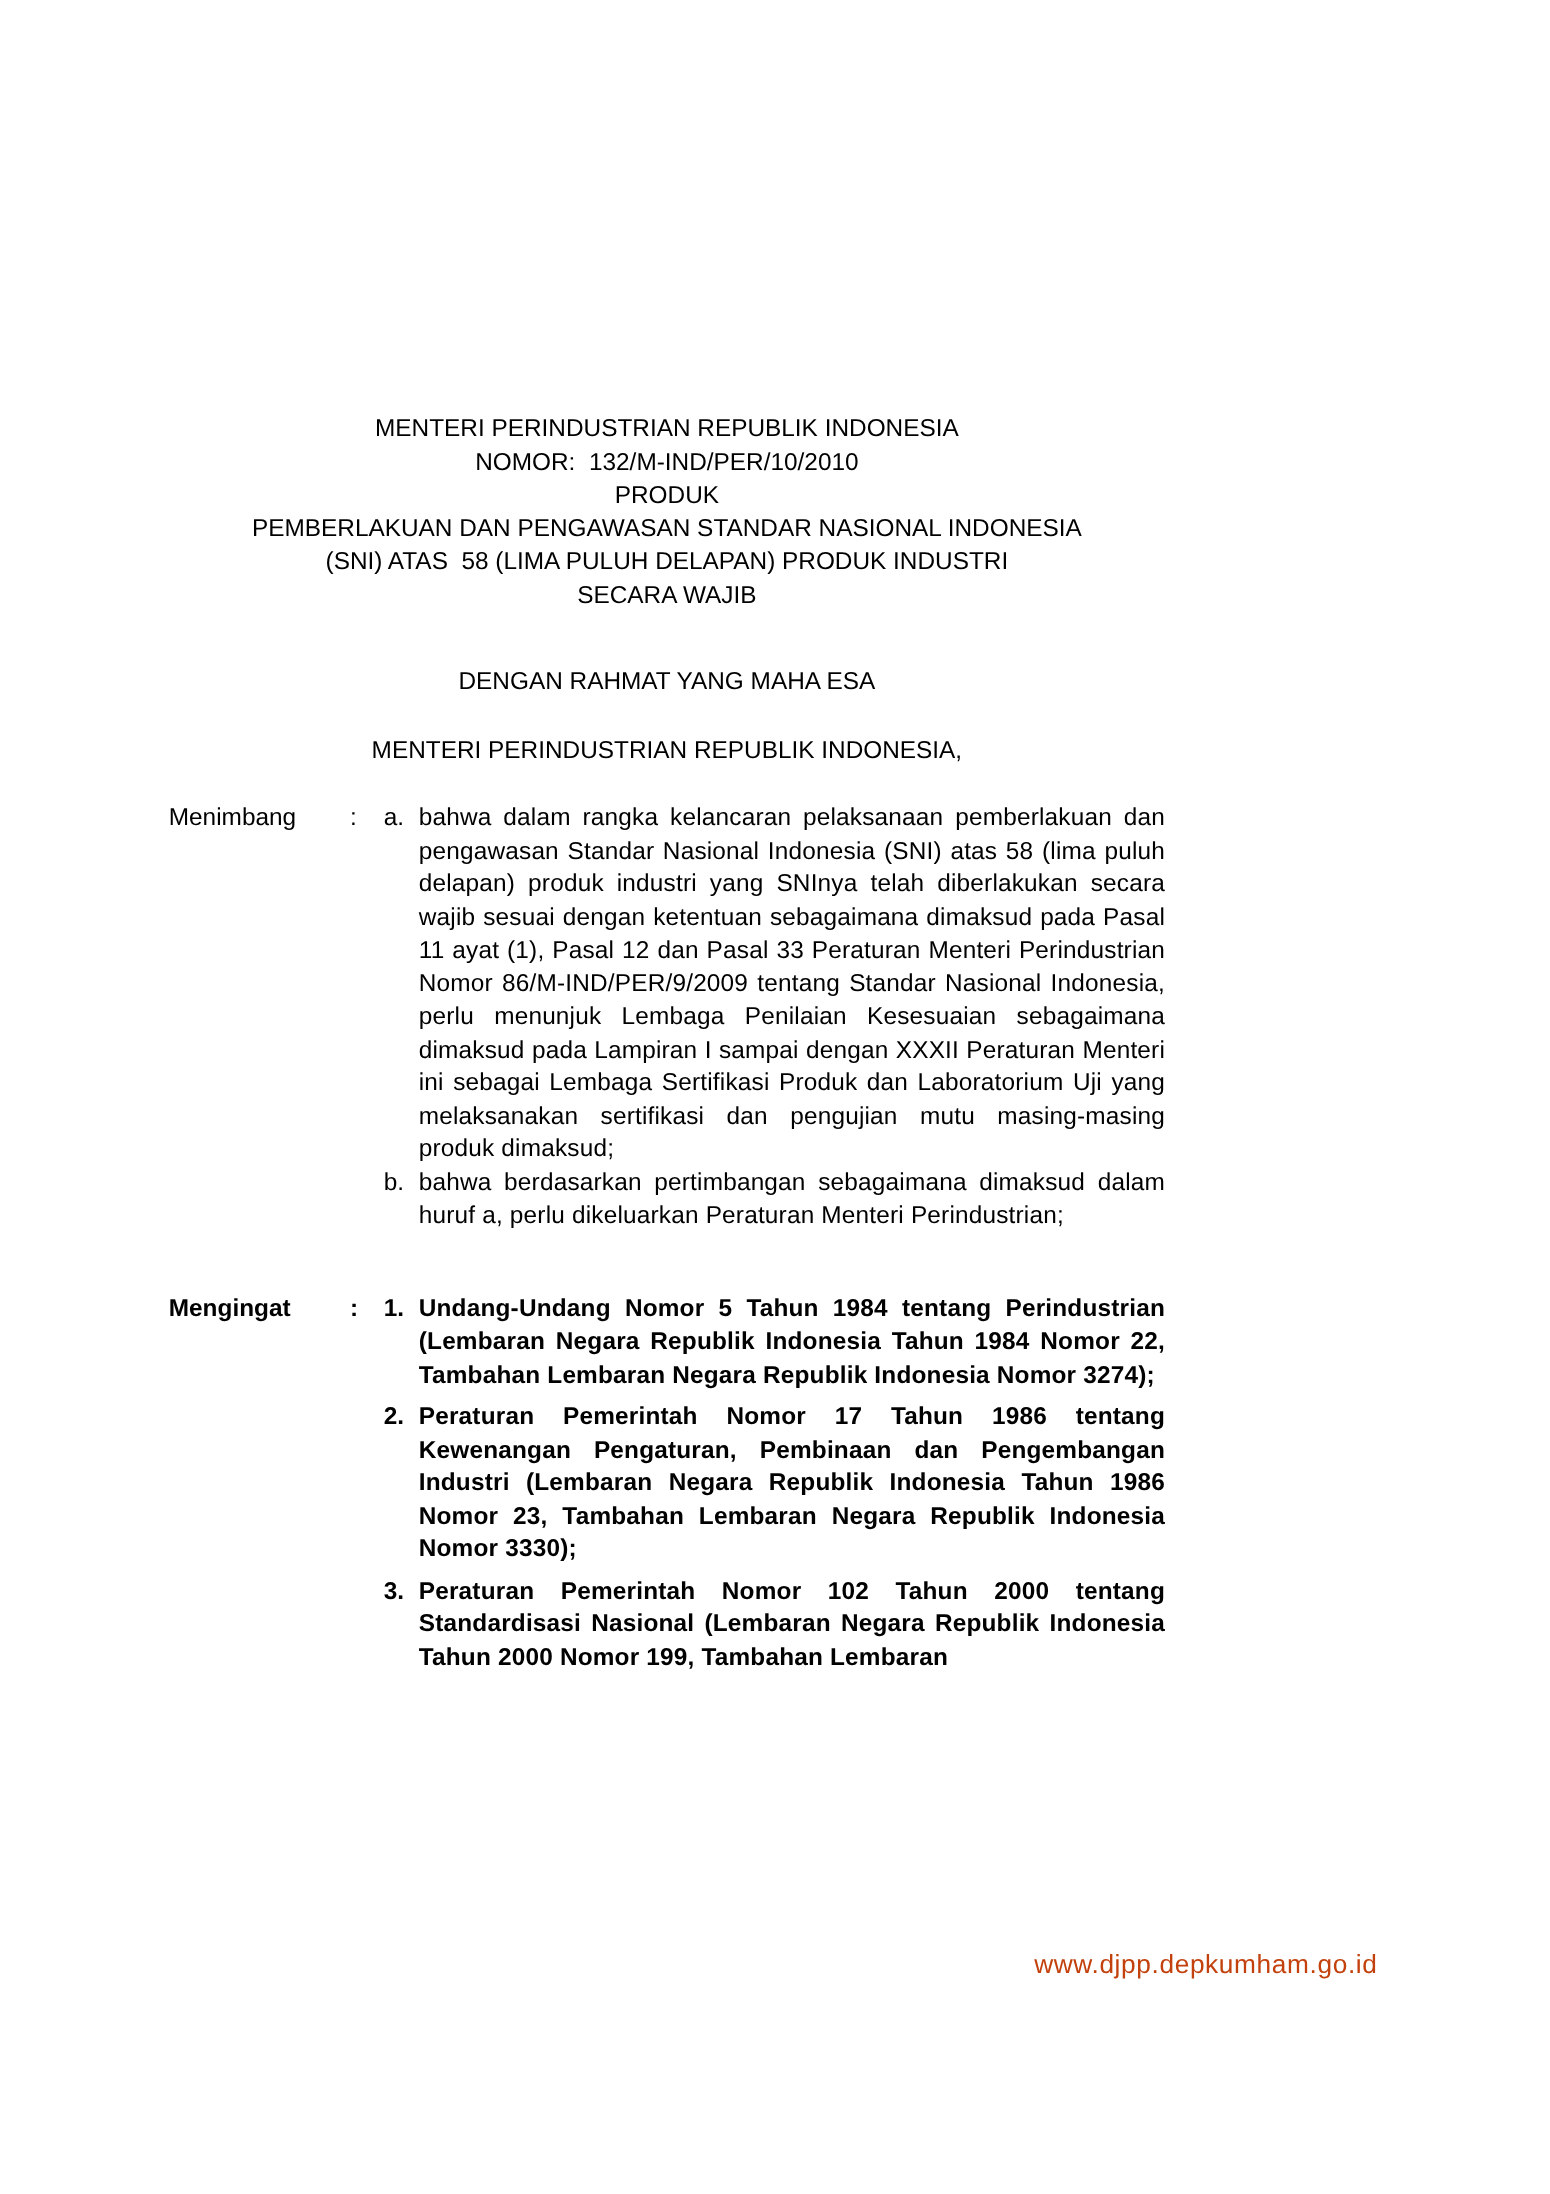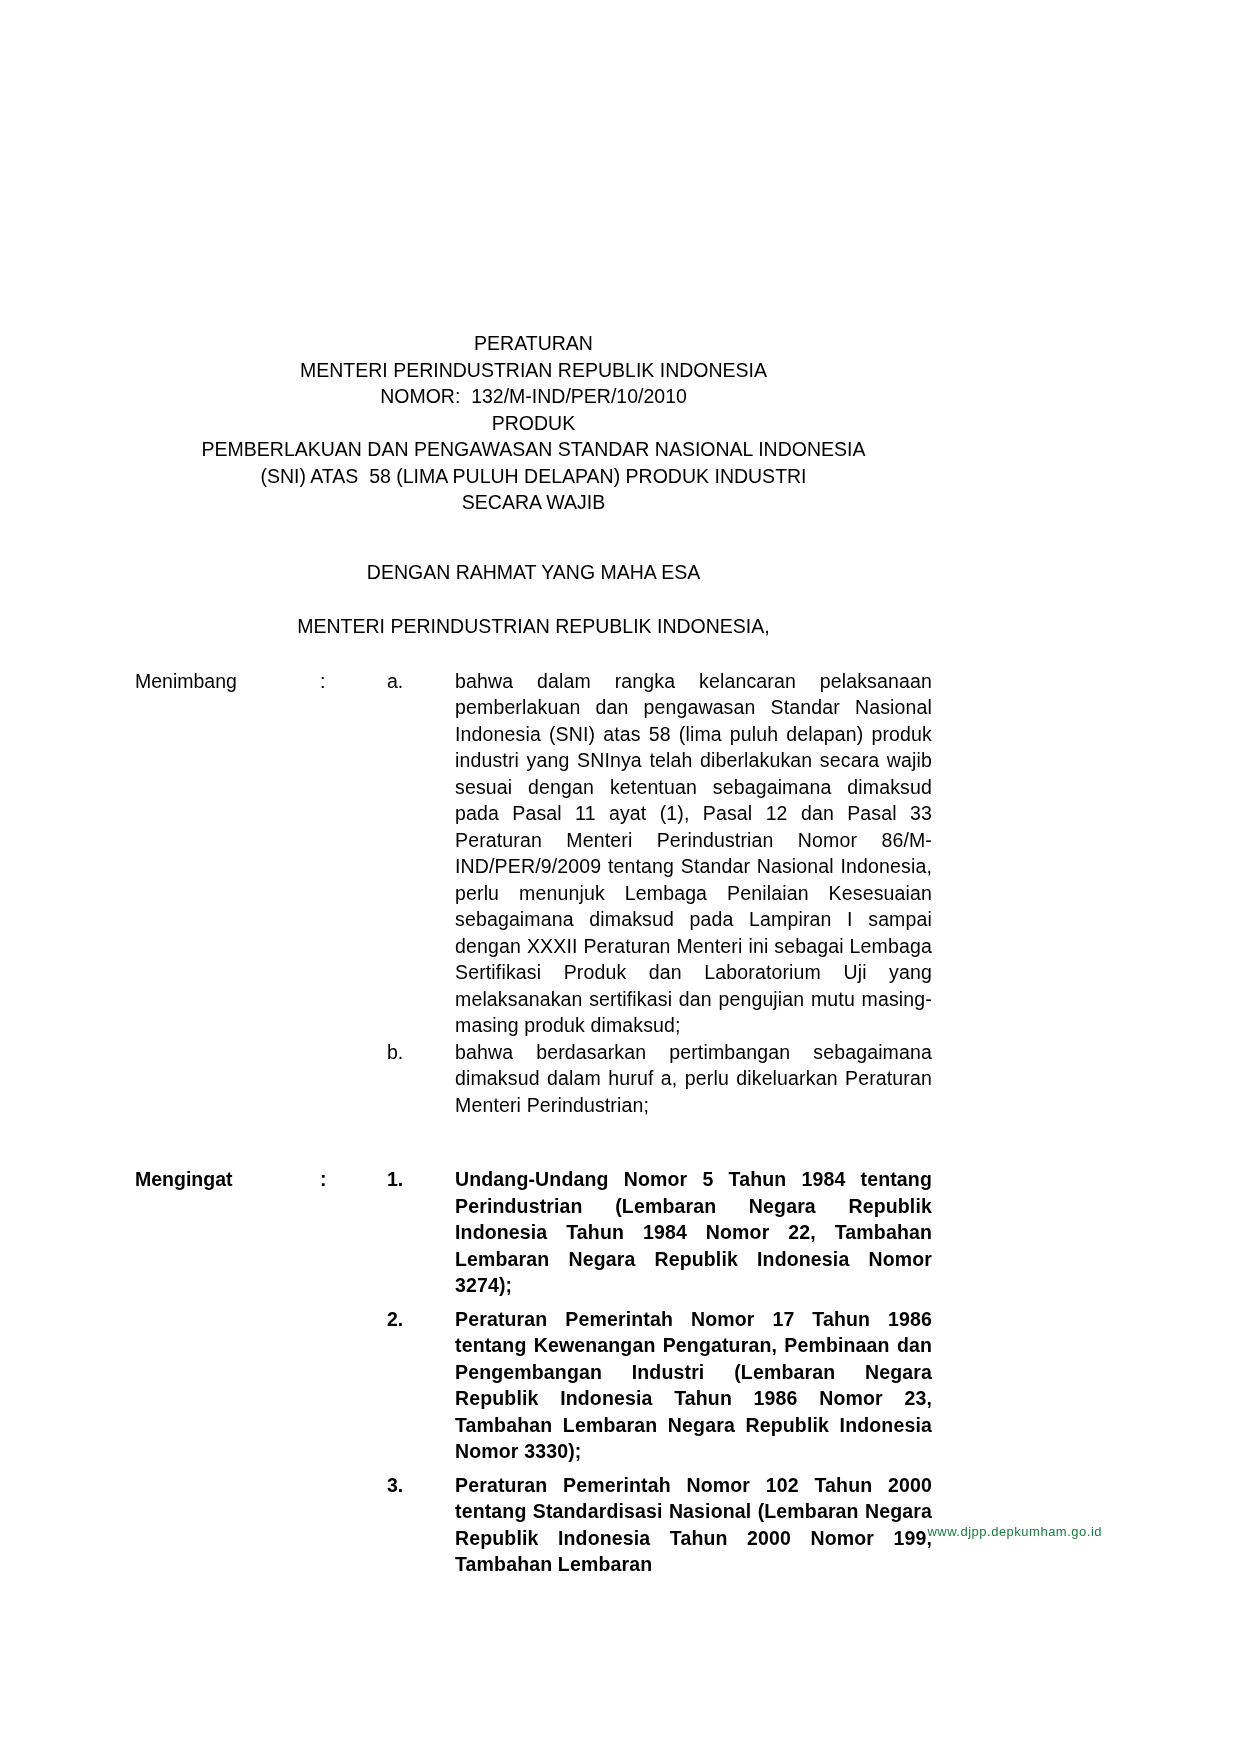--- a/index.html
+++ b/index.html
@@ -43,50 +43,48 @@
     margin-top: 28px;
   }
   .clause-section.mengingat {
     margin-top: 48px;
     font-weight: bold;
   }
   .clause-row {
     display: grid;
     grid-template-columns: 145px 27px 28px 1fr;
     align-items: start;
-    gap: 40px;
   }
   .mengingat .clause-row + .clause-row {
     margin-top: 7px;
   }
   .clause-label,
   .clause-colon,
   .clause-marker {
     white-space: nowrap;
   }
   .clause-text {
     text-align: justify;
     letter-spacing: 0.15px;
   }
   .watermark {
     position: absolute;
     right: 138px;
-    top: 1524px;
-    font-size: 13px;
-    color: #15803d;
+    top: 1560px;
+    font-size: 21px;
+    color: #c2410c;
     letter-spacing: 0.5px;
   }
 </style>
 </head>
 <body>
 
 <div class="content">
 
   <div class="title-block">
-    <div class="title-line">PERATURAN</div>
     <div class="title-line">MENTERI PERINDUSTRIAN REPUBLIK INDONESIA</div>
     <div class="title-line">NOMOR:  132/M-IND/PER/10/2010</div>
     <div class="title-line">PRODUK</div>
     <div class="title-line">PEMBERLAKUAN DAN PENGAWASAN STANDAR NASIONAL INDONESIA</div>
     <div class="title-line">(SNI) ATAS  58 (LIMA PULUH DELAPAN) PRODUK INDUSTRI</div>
     <div class="title-line">SECARA WAJIB</div>
   </div>
 
   <div class="subtitle subtitle-1">DENGAN RAHMAT YANG MAHA ESA</div>
   <div class="subtitle subtitle-2">MENTERI PERINDUSTRIAN REPUBLIK INDONESIA,</div>

